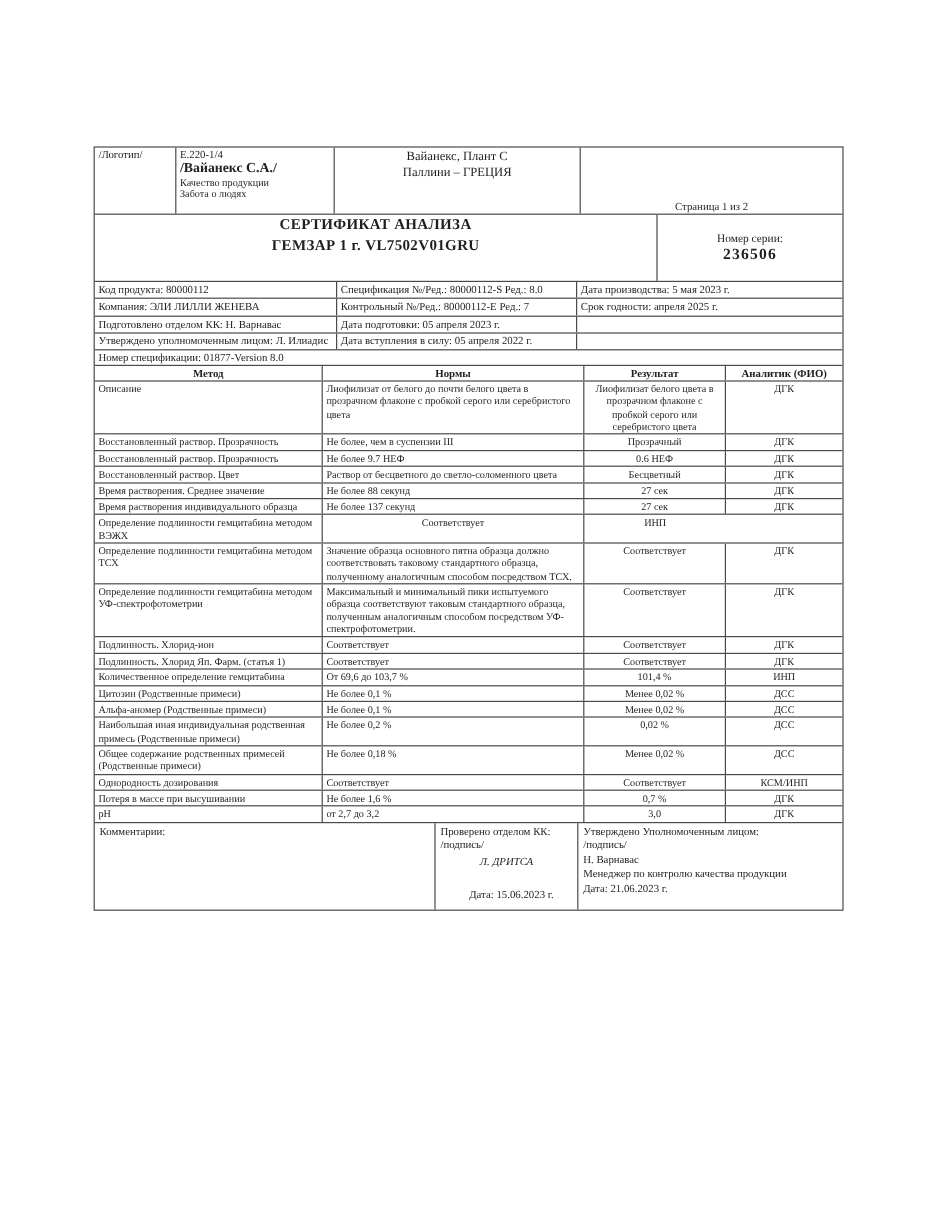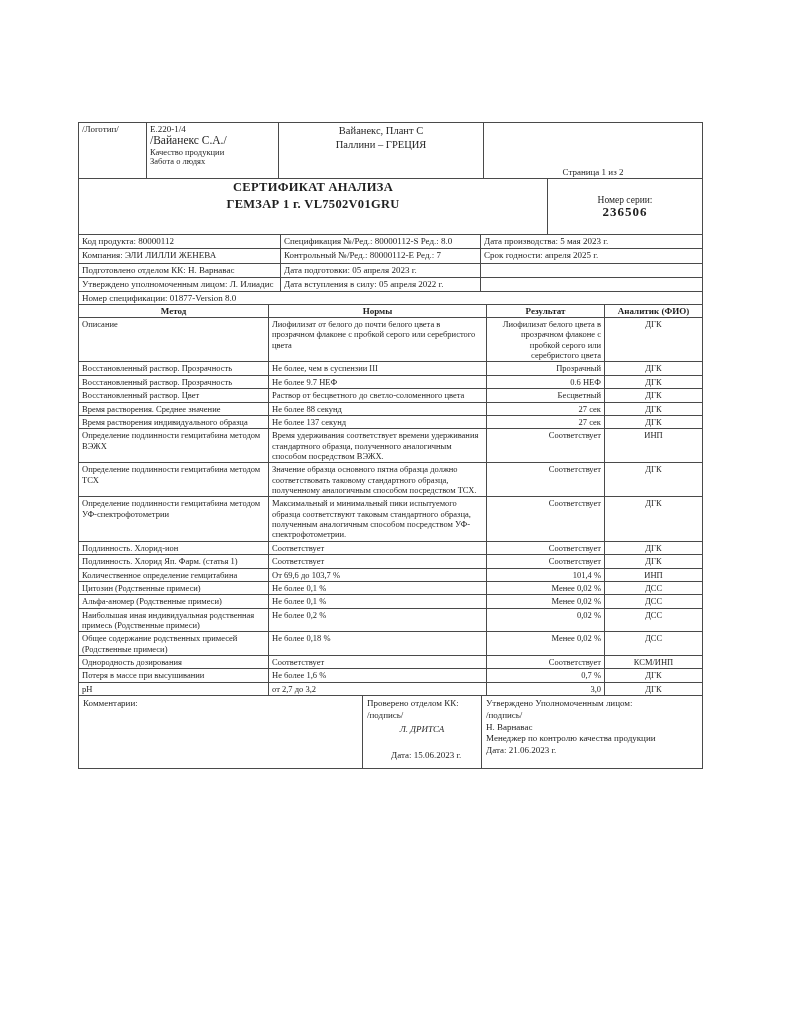--- a/index.html
+++ b/index.html
@@ -11,21 +11,21 @@
   .doc{position:absolute;left:78px;top:122px;width:625px;border:1px solid #4a4a4a;box-sizing:border-box;}
   .doc *{box-sizing:border-box;}
 
   
   .band1{display:grid;grid-template-columns:68px 132px 205px 1fr;min-height:56px;border-bottom:1px solid #4a4a4a;}
   .band1 > div{border-right:1px solid #4a4a4a;padding:1px 3px;}
   .band1 > div:last-child{border-right:none;}
   .logo-cell{font-size:9px;}
   .company-cell{line-height:1.15;}
   .co-l1{font-size:9px;}
-  .co-l2{font-size:11.5px;}
+  .co-l2{font-size:11.5px;font-weight:bold;}
   .co-l3,.co-l4{font-size:8.5px;}
   .plant-cell{text-align:center;font-size:10.5px;padding-top:6px;line-height:1.3;}
   .pagecell{display:flex;align-items:flex-end;justify-content:center;font-size:9px;padding-bottom:2px;}
 
   
   .band2{display:grid;grid-template-columns:469px 1fr;min-height:56px;border-bottom:1px solid #4a4a4a;}
   .title-cell{display:flex;flex-direction:column;align-items:center;justify-content:flex-start;border-right:1px solid #4a4a4a;}
   .title-l1,.title-l2{font-weight:bold;font-size:12.5px;line-height:1.35;letter-spacing:.3px;}
   .serial-cell{display:flex;flex-direction:column;align-items:center;justify-content:center;}
   .serial-label{font-size:9.5px;}
@@ -37,21 +37,21 @@
   .info-row > div:last-child{border-right:none;font-family:Liberation Serif, serif;}
   .spec-row{border-bottom:1px solid #4a4a4a;font-size:9px;padding:1px 3px;min-height:13px;}
 
   
   .thead{display:grid;grid-template-columns:190px 218px 118px 1fr;border-bottom:1px solid #4a4a4a;font-size:9px;font-weight:bold;}
   .thead > div{border-right:1px solid #4a4a4a;text-align:center;padding:1px 2px;}
   .thead > div:last-child{border-right:none;}
   .trow{display:grid;grid-template-columns:190px 218px 118px 1fr;border-bottom:1px solid #4a4a4a;font-size:8.5px;line-height:1.22;}
   .trow > div{border-right:1px solid #4a4a4a;padding:1px 3px;min-height:12px;}
   .trow > div:last-child{border-right:none;}
-  .trow .result{text-align:right;}
+  .trow .result{text-align:center;}
   .trow .analyst{text-align:center;}
 
   
   .band5{display:grid;grid-template-columns:284px 119px 1fr;min-height:72px;font-size:9px;}
   .band5 > div{border-right:1px solid #4a4a4a;padding:2px 4px;display:flex;flex-direction:column;}
   .band5 > div:last-child{border-right:none;}
   .comments-text{margin-top:6px;padding-left:18px;padding-right:24px;line-height:1.35;}
   .sig-name-center{text-align:center;margin-top:2px;font-style:italic;}
   .date-bottom{margin-top:auto;padding-bottom:4px;margin-left:24px;}
   .sig-line{line-height:1.3;}
@@ -148,21 +148,20 @@
       <div class="analyst">ДГК</div>
     </div>
     <div class="trow">
       <div class="method">Время растворения индивидуального образца</div>
       <div class="norm">Не более 137 секунд</div>
       <div class="result">27 сек</div>
       <div class="analyst">ДГК</div>
     </div>
     <div class="trow">
       <div class="method">Определение подлинности гемцитабина методом ВЭЖХ</div>
-      <div class="norm">Время удерживания соответствует времени удерживания стандартного образца, полученного аналогичным способом посредством ВЭЖХ.</div>
       <div class="result">Соответствует</div>
       <div class="analyst">ИНП</div>
     </div>
     <div class="trow">
       <div class="method">Определение подлинности гемцитабина методом ТСХ</div>
       <div class="norm">Значение образца основного пятна образца должно соответствовать таковому стандартного образца, полученному аналогичным способом посредством ТСХ.</div>
       <div class="result">Соответствует</div>
       <div class="analyst">ДГК</div>
     </div>
     <div class="trow">

